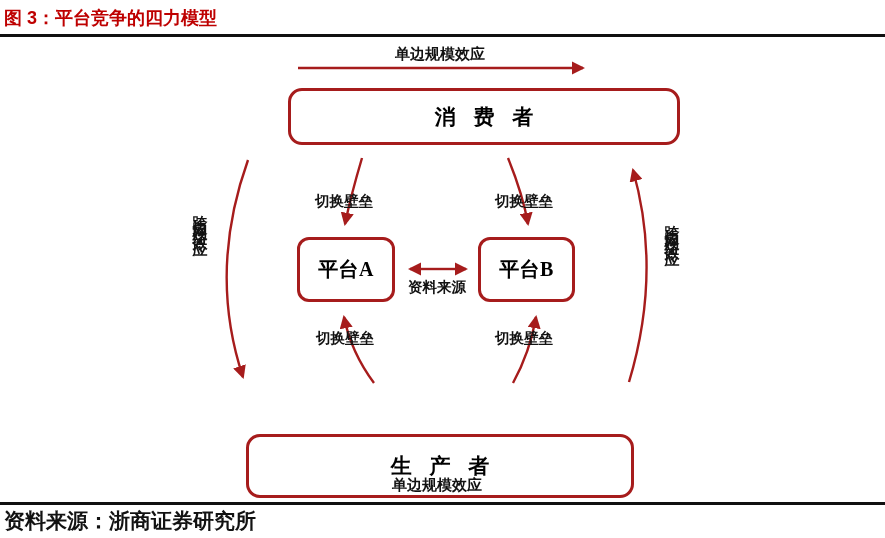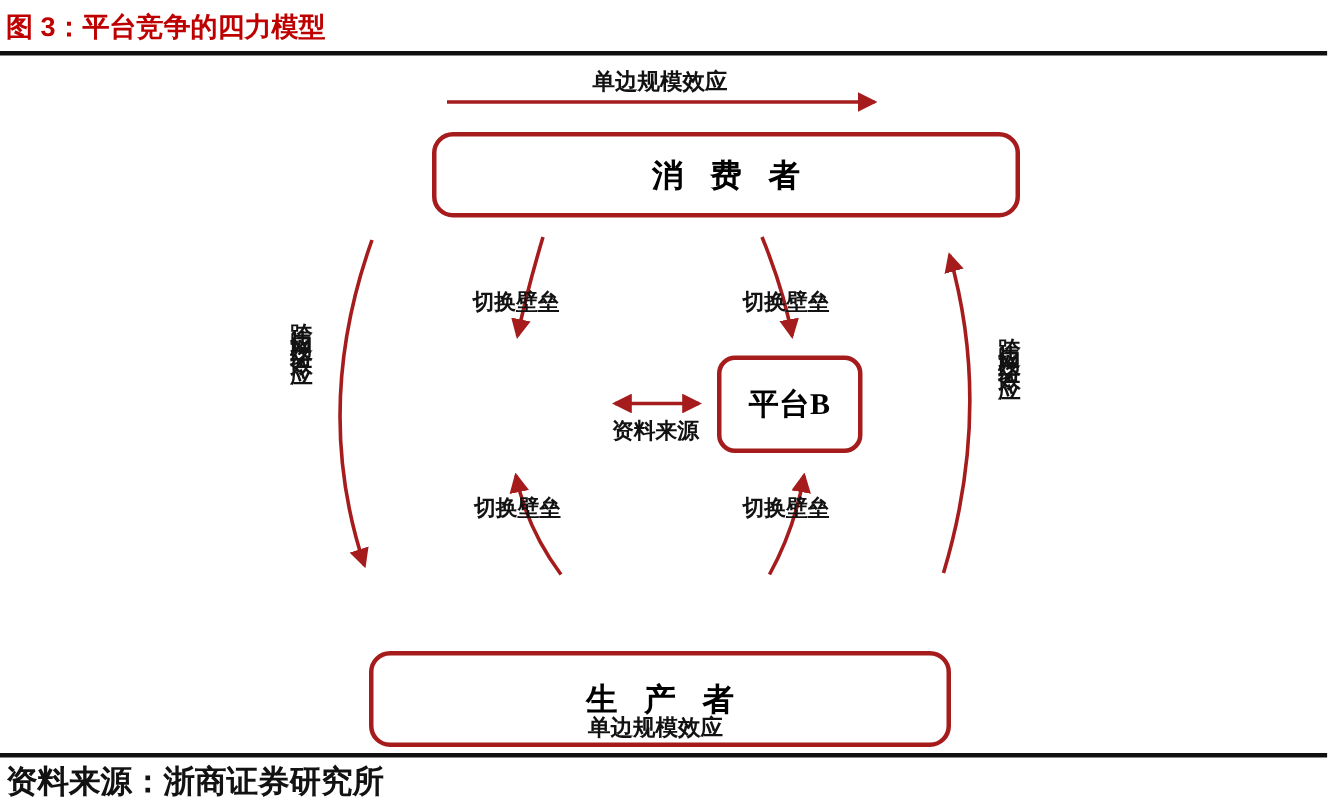--- a/index.html
+++ b/index.html
@@ -107,20 +107,23 @@
 
       <path d="M438,269 L410,269" marker-end="url(#arr)"></path>
       <path d="M438,269 L466,269" marker-end="url(#arr)"></path>
     </g>
   </svg>
 
   <div class="box box-consumer">
     <span class="box-label">消 费 者</span>
   </div>
 
+  <div class="box box-platform box-platform-a">
+    <span class="box-label-plain">平台A</span>
+  </div>
 
   <div class="box box-platform box-platform-b">
     <span class="box-label-plain">平台B</span>
   </div>
 
   <div class="box box-producer">
     <span class="box-label">生 产 者</span>
   </div>
 
   <div class="label label-scale" style="left:440px;top:45px;">单边规模效应</div>

